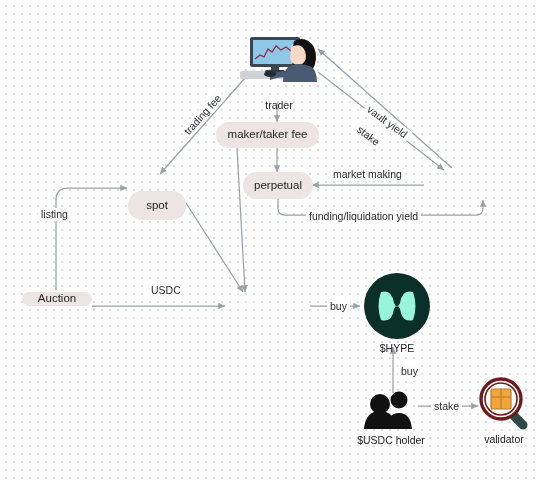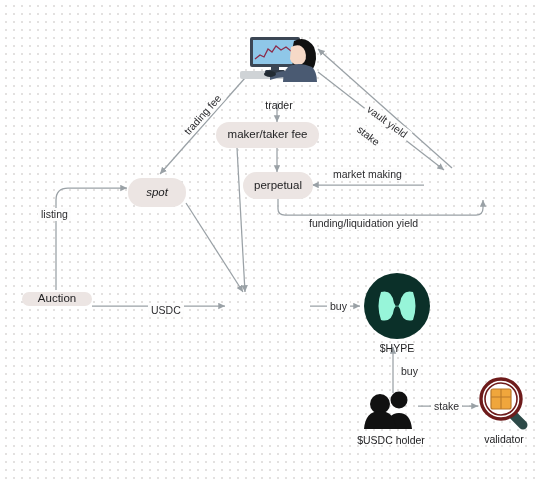--- a/index.html
+++ b/index.html
@@ -149,41 +149,41 @@
       <circle cx="23" cy="23" r="20" fill="#ffffff" stroke="#6e1b1b" stroke-width="3.4"></circle>
       <circle cx="23" cy="23" r="16" fill="#ffffff" stroke="#6e1b1b" stroke-width="1.6"></circle>
       <rect x="13" y="13" width="20" height="20" rx="2" fill="#f0a63c" stroke="#b9792a" stroke-width="1.2"></rect>
       <path d="M23,13 L23,33 M13,21 L33,21" stroke="#b9792a" stroke-width="1.1"></path>
     </svg>
   </div>
   <div class="icon-label" style="left:470px;top:434px;width:68px;">validator</div>
 
   <div class="node" style="left:216px;top:122px;width:103px;height:26px;">maker/taker fee</div>
 
-  <div class="node" style="left:128px;top:178px;width:58px;height:29px;font-style:italic;">spot</div>
+  <div class="node" style="left:128px;top:191px;width:58px;height:29px;">spot</div>
 
   <div class="node" style="left:243px;top:172px;width:70px;height:27px;">perpetual</div>
 
 
   <div class="node" style="left:22px;top:292px;width:70px;height:14px;">Auction</div>
 
 
   <div class="edge-label rot chip" style="left:184px;top:129px;transform:rotate(-48deg);">trading fee</div>
 
   <div class="edge-label rot chip" style="left:366px;top:100px;transform:rotate(36deg);">vault yield</div>
 
   <div class="edge-label rot chip" style="left:356px;top:120px;transform:rotate(37deg);">stake</div>
 
   <div class="edge-label chip" style="left:330px;top:168px;">market making</div>
 
-  <div class="edge-label chip" style="left:306px;top:210px;margin-top:7px;">funding/liquidation yield</div>
+  <div class="edge-label chip" style="left:306px;top:210px;">funding/liquidation yield</div>
 
   <div class="edge-label chip" style="left:38px;top:208px;">listing</div>
 
-  <div class="edge-label chip" style="left:148px;top:304px;">USDC</div>
+  <div class="edge-label chip" style="left:148px;top:284px;">USDC</div>
 
   <div class="edge-label chip" style="left:327px;top:300px;">buy</div>
 
   <div class="edge-label chip" style="left:398px;top:365px;">buy</div>
 
   <div class="edge-label chip" style="left:431px;top:400px;">stake</div>
 
 </div>
 
 </body></html>

